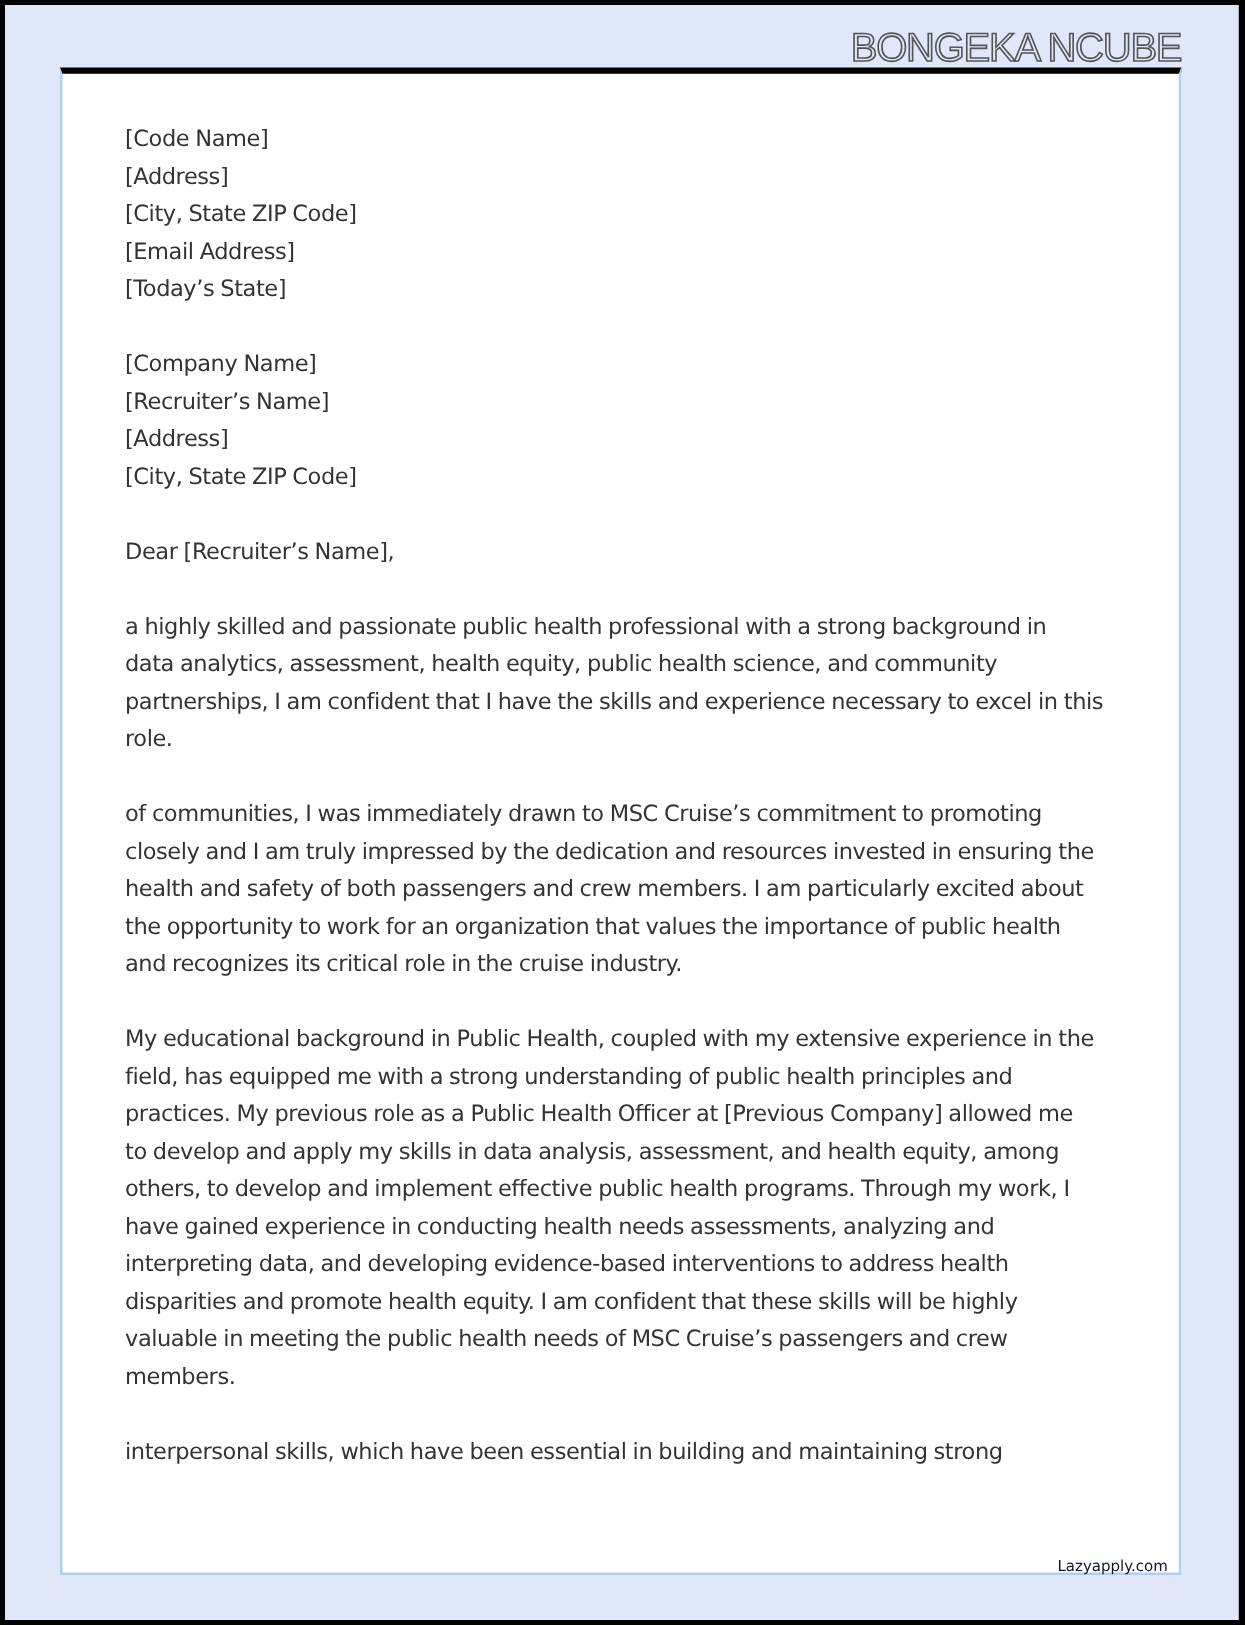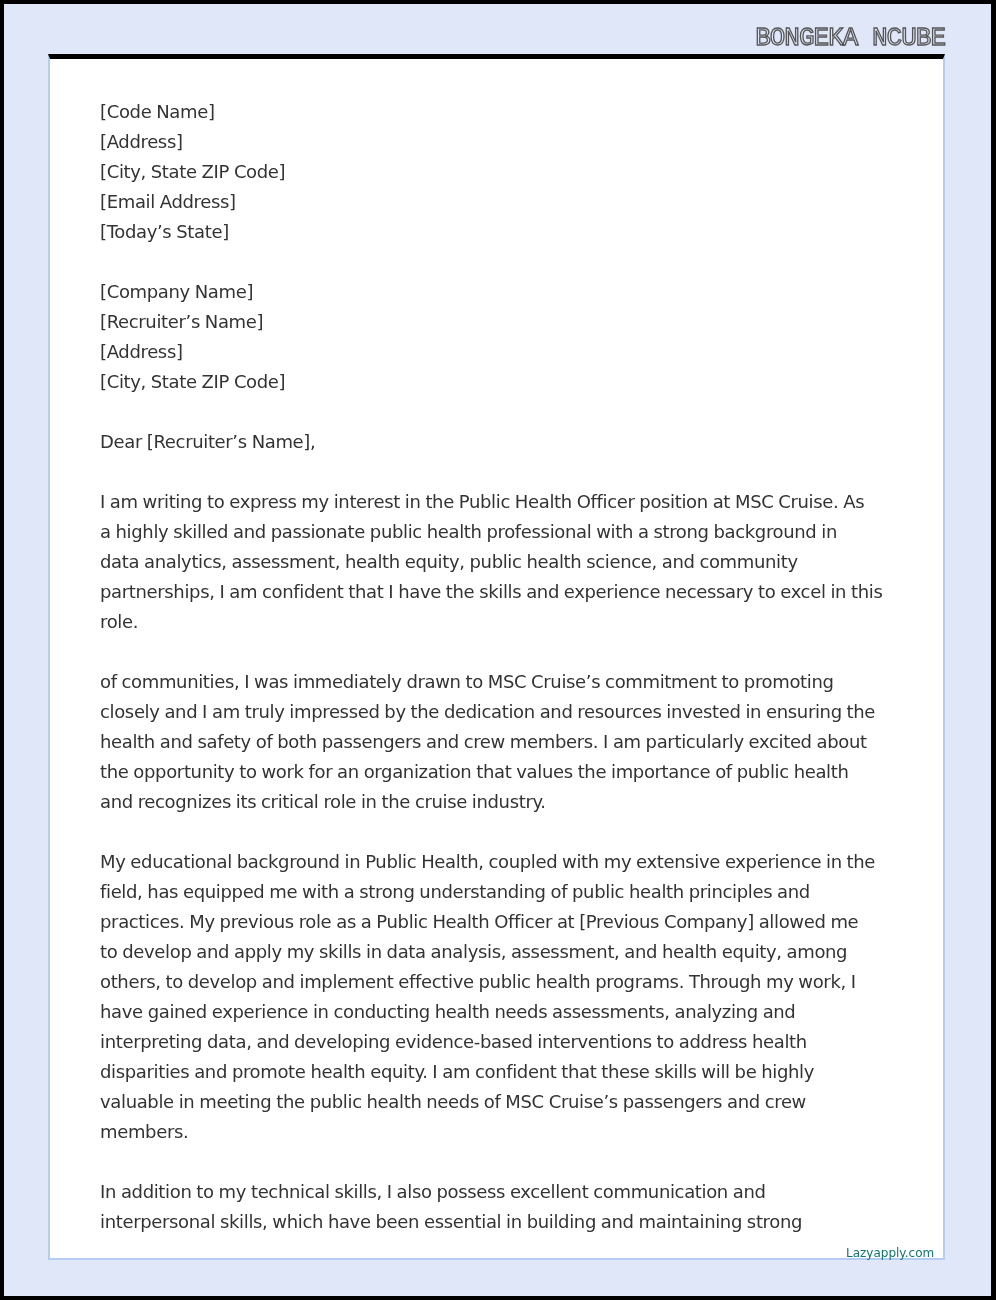--- a/index.html
+++ b/index.html
@@ -7,36 +7,36 @@
     width: 996px; height: 1300px; overflow: hidden; position: relative;
     background: #000;
     font-family: "DejaVu Sans", sans-serif;
   }
   .frame {
     position: absolute; left: 4px; top: 4px; width: 987px; height: 1292px;
     background: #dfe7f9; overflow: hidden;
   }
   .name {
     position: absolute; right: 46px; top: 12px;
-    font-family: Liberation Mono, monospace;
-    font-size: 26px; font-weight: normal; letter-spacing: -1px;
+    font-family: Liberation Sans, sans-serif;
+    font-size: 32px; font-weight: normal; letter-spacing: -1px;
     color: #dfe7f9;
     -webkit-text-stroke: 1.3px #555;
     line-height: 44px; white-space: nowrap;
   }
   .paper {
     position: absolute; left: 44px; top: 50px; width: 897px; height: 1206px;
     background: #fff;
     border-left: 2px solid #b5cdf1; border-right: 2px solid #b5cdf1; border-bottom: 2px solid #b5cdf1;
     border-top: 5px solid #000;
     box-sizing: border-box;
   }
   .footer-brand {
     position: absolute; left: 842px; top: 1242px;
-    font-size: 12px; color: #0f766e; white-space: nowrap;
+    font-size: 12px; color: #0f172a; white-space: nowrap;
   }
   .content {
     position: absolute; left: 96px; top: 93px; width: 800px;
     font-size: 18px; line-height: 30px; color: #333;
     letter-spacing: -0.35px; word-spacing: -0.5px;
   }
   .content .line { display: block; white-space: nowrap; height: 30px; }
   .content .blank { display: block; height: 30px; }
   .content p { margin: 0 0 30px 0; }
   .content p .line { white-space: nowrap; }
@@ -65,21 +65,20 @@
       <span class="line">[Company Name]</span>
       <span class="line">[Recruiter’s Name]</span>
       <span class="line">[Address]</span>
       <span class="line">[City, State ZIP Code]</span>
     </div>
     <span class="blank"></span>
     <span class="line">Dear [Recruiter’s Name],</span>
     <span class="blank"></span>
 
     <p>
-      <span class="line">I am writing to express my interest in the Public Health Officer position at MSC Cruise. As</span>
       <span class="line">a highly skilled and passionate public health professional with a strong background in</span>
       <span class="line">data analytics, assessment, health equity, public health science, and community</span>
       <span class="line">partnerships, I am confident that I have the skills and experience necessary to excel in this</span>
       <span class="line">role.</span>
     </p>
 
     <p>
       <span class="line">of communities, I was immediately drawn to MSC Cruise’s commitment to promoting</span>
       <span class="line">closely and I am truly impressed by the dedication and resources invested in ensuring the</span>
       <span class="line">health and safety of both passengers and crew members. I am particularly excited about</span>
@@ -94,17 +93,16 @@
       <span class="line">to develop and apply my skills in data analysis, assessment, and health equity, among</span>
       <span class="line">others, to develop and implement effective public health programs. Through my work, I</span>
       <span class="line">have gained experience in conducting health needs assessments, analyzing and</span>
       <span class="line">interpreting data, and developing evidence-based interventions to address health</span>
       <span class="line">disparities and promote health equity. I am confident that these skills will be highly</span>
       <span class="line">valuable in meeting the public health needs of MSC Cruise’s passengers and crew</span>
       <span class="line">members.</span>
     </p>
 
     <p>
-      <span class="line">In addition to my technical skills, I also possess excellent communication and</span>
       <span class="line">interpersonal skills, which have been essential in building and maintaining strong</span>
     </p>
   </div>
 </div>
 
 </body></html>

